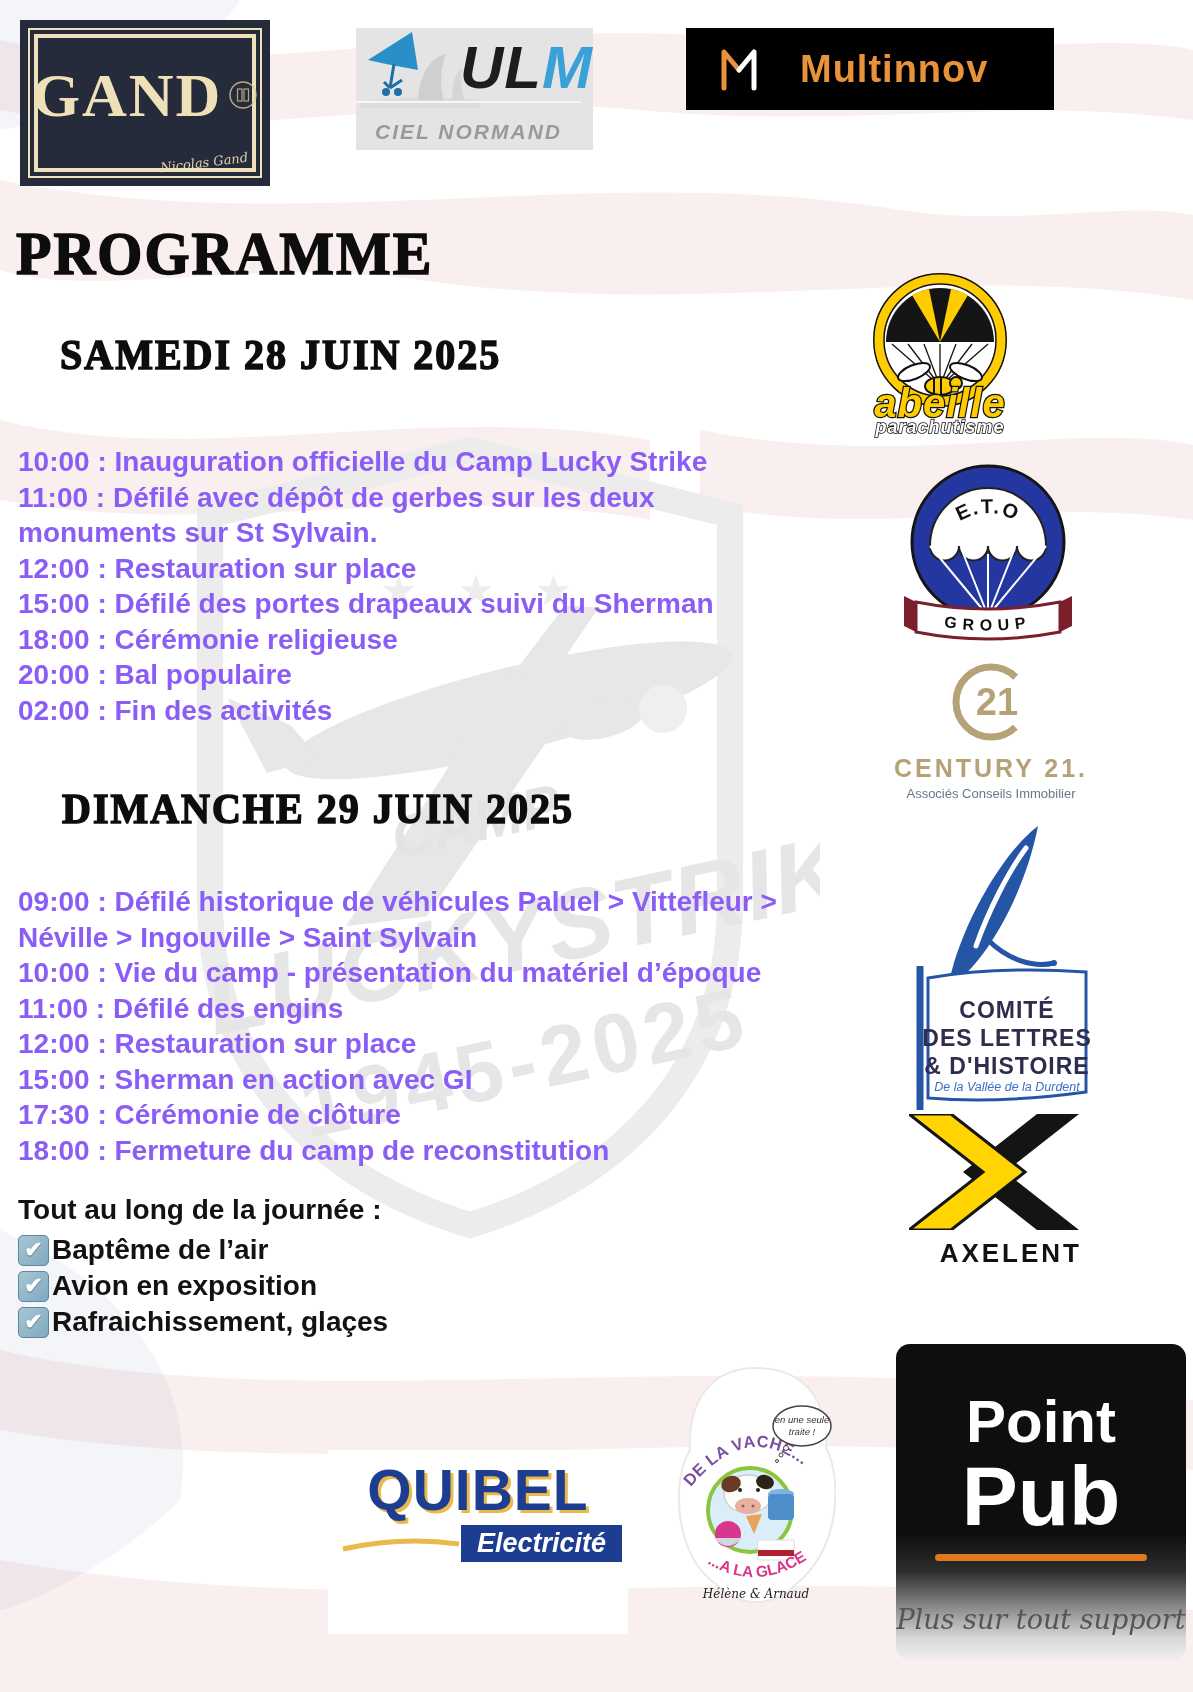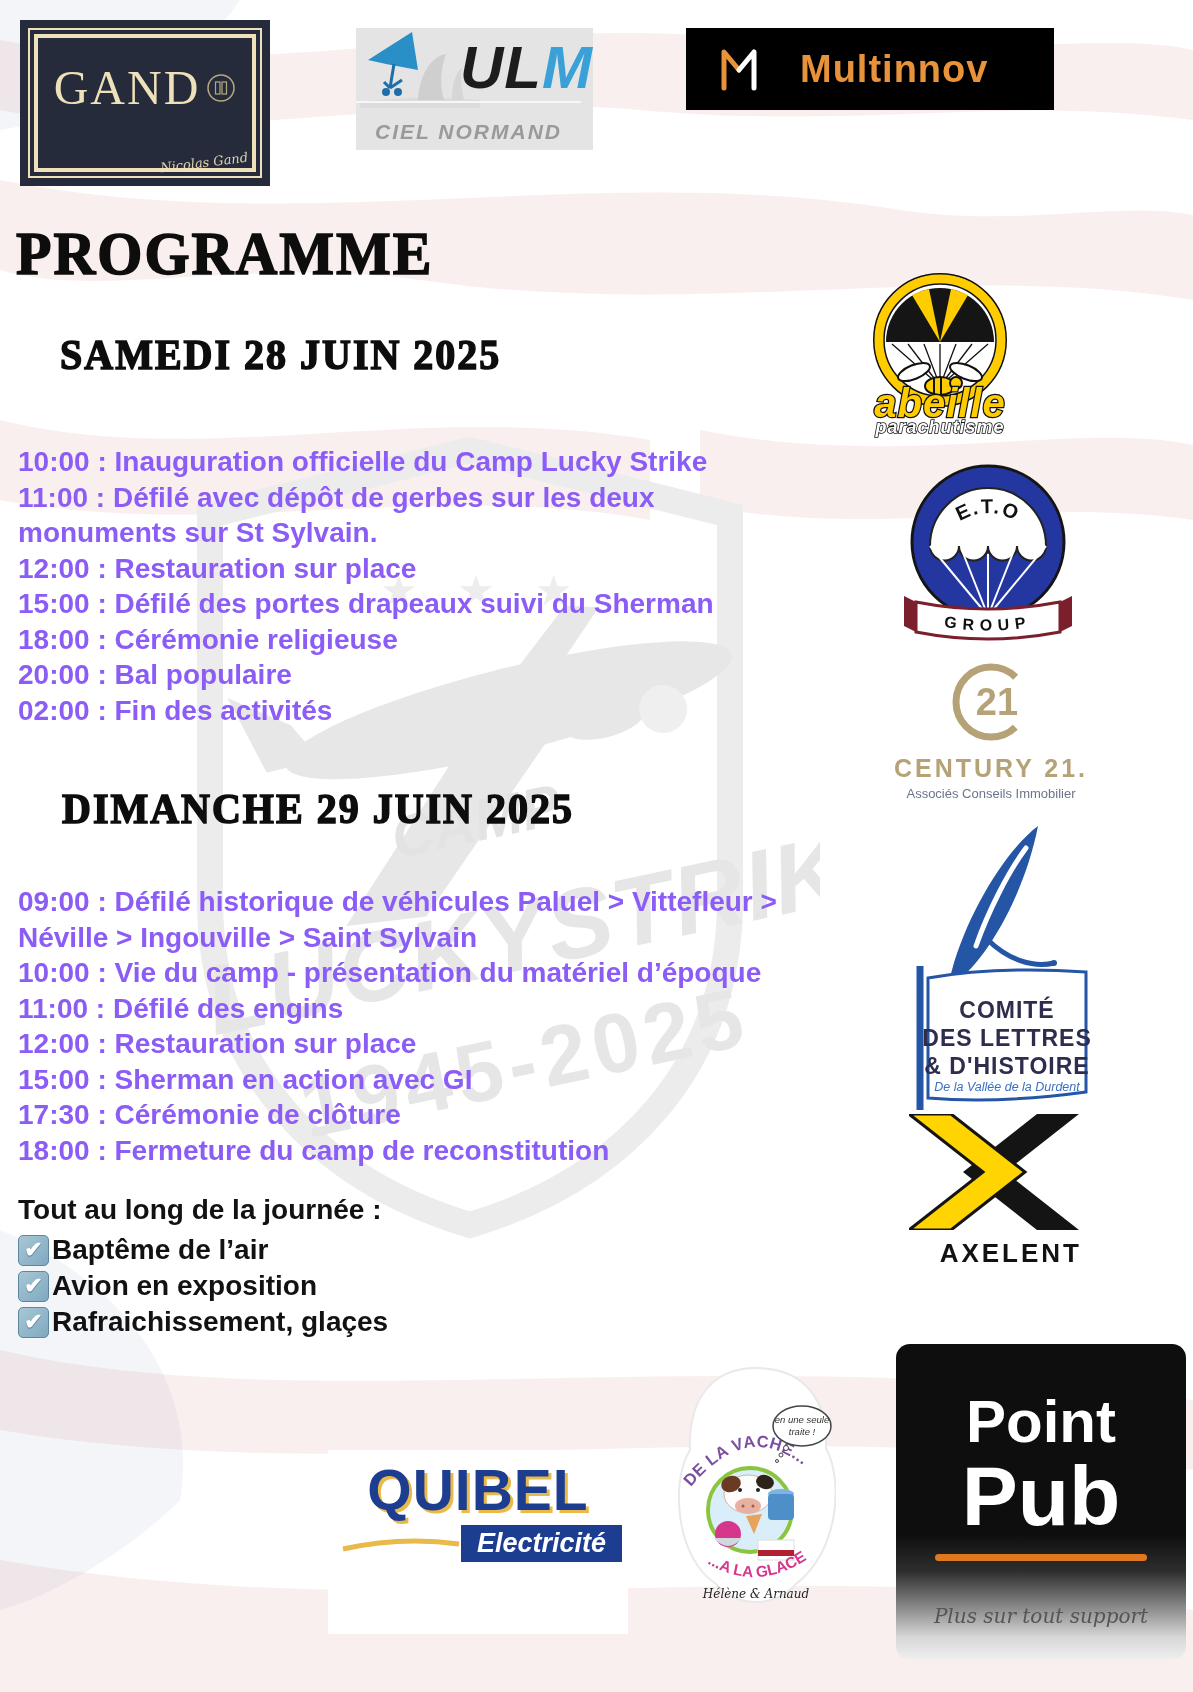--- a/index.html
+++ b/index.html
@@ -9,21 +9,21 @@
   svg{display:block;}
   .bg-flag,.watermark{position:absolute;left:0;top:0;z-index:0;pointer-events:none;}
   .watermark{left:120px;top:420px;}
   .content{position:relative;z-index:1;}
 
   
   .logo-gand{position:absolute;left:20px;top:20px;width:250px;height:166px;background:var(--gand_navy,#262b3b);}
   .gand-frame-outer{position:absolute;inset:8px;border:2px solid var(--gand_cream,#eee0b8);}
   .gand-frame-inner{position:absolute;inset:14px;border:4px solid var(--gand_cream,#eee0b8);}
   .gand-row{position:absolute;left:0;right:0;top:44px;display:flex;justify-content:center;align-items:center;gap:6px;}
-  .gand-title{font-family:"Liberation Serif",serif;font-size:48px;font-weight:normal;color:var(--gand_cream,#eee0b8);letter-spacing:2px;line-height:1;}
+  .gand-title{font-family:"Liberation Serif",serif;font-size:62px;font-weight:bold;color:var(--gand_cream,#eee0b8);letter-spacing:2px;line-height:1;}
   .gand-sign{position:absolute;right:22px;bottom:16px;font-family:"DejaVu Serif",serif;font-style:italic;font-size:13px;color:var(--gand_cream,#eee0b8);transform:rotate(-7deg);opacity:.9;}
 
   .logo-ulm{position:absolute;left:356px;top:28px;width:237px;height:122px;background:#e4e4e4;}
   .ulm-icon{position:absolute;left:4px;top:2px;}
   .ulm-word{position:absolute;left:104px;top:10px;font-size:60px;font-weight:bold;font-style:italic;line-height:1;letter-spacing:1px;}
   .ulm-black{color:#1d1d1d;}
   .ulm-blue{color:var(--ulm_blue,#3aa0d8);}
   .ulm-sub{position:absolute;left:0;right:12px;bottom:6px;text-align:center;font-size:21px;font-weight:bold;font-style:italic;color:#9a9a9a;letter-spacing:2px;border-top:2px solid #f7f7f7;padding-top:17px;}
 
   .logo-multinnov{position:absolute;left:686px;top:28px;width:368px;height:82px;background:#000000;display:flex;align-items:center;}
@@ -66,21 +66,21 @@
   .quibel-subrow{display:flex;justify-content:flex-end;align-items:center;margin-top:6px;padding-right:6px;}
   .quibel-sub{background:var(--quibel_blue,#1d3d91);color:#fff;font-size:27px;font-weight:bold;font-style:italic;
               padding:3px 16px;border-radius:0;}
   .vache{position:absolute;left:676px;top:1362px;width:160px;}
   .pointpub{position:absolute;left:896px;top:1344px;width:290px;height:316px;border-radius:14px;text-align:center;
       background:linear-gradient(180deg,#0e0e0e 0%,#0e0e0e 60%,#2e2e2e 72%,#8f8f8f 84%,#d8d8d8 93%,#efefef 100%);
       padding-top:0;box-sizing:border-box;overflow:hidden;}
   .pp1{font-size:60px;font-weight:bold;color:#fff;line-height:1;padding-top:48px;}
   .pp2{font-size:84px;font-weight:bold;color:#fff;line-height:1;margin-top:2px;}
   .pp-line{width:212px;height:7px;border-radius:4px;background:var(--pointpub_orange,#e07820);margin:16px auto 12px auto;}
-  .pp-tag{font-family:"DejaVu Serif",serif;font-style:italic;font-size:20px;color:#555;margin-top:43px;}
+  .pp-tag{font-family:"DejaVu Serif",serif;font-style:italic;font-size:27px;color:#555;margin-top:43px;}
 </style>
 </head>
 <body>
 
 <div class="page">
 
   <svg class="bg-flag" width="1193" height="1692" viewBox="0 0 1193 1692">
     <g fill="rgba(205,75,75,0.09)">
       <path d="M0,40 C250,90 480,10 760,40 C960,62 1100,30 1193,50 L1193,120 C1000,95 860,130 640,110 C420,90 200,150 0,110 Z"></path>
       <path d="M0,180 C300,240 600,160 900,210 C1020,228 1120,200 1193,215 L1193,300 C950,260 700,320 420,280 C250,256 100,300 0,270 Z"></path>

